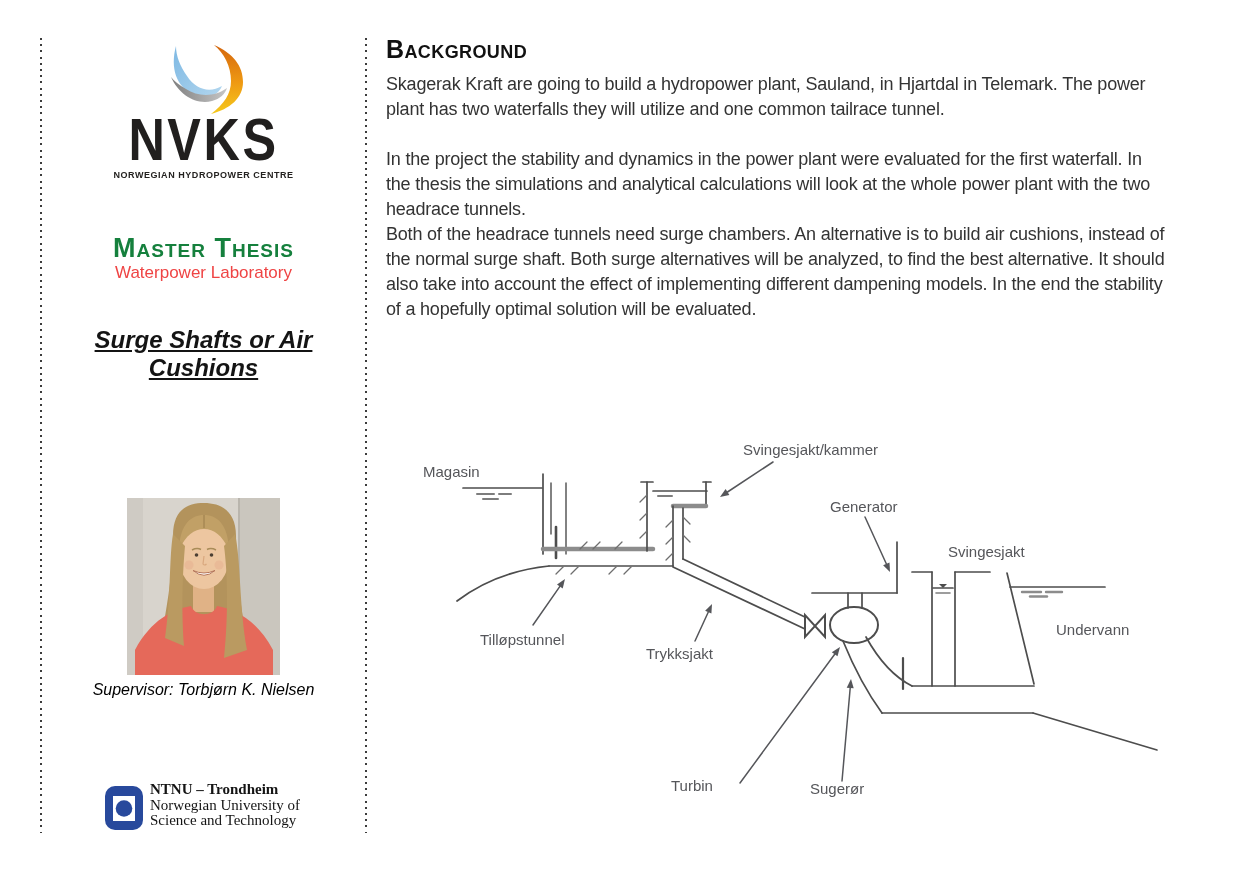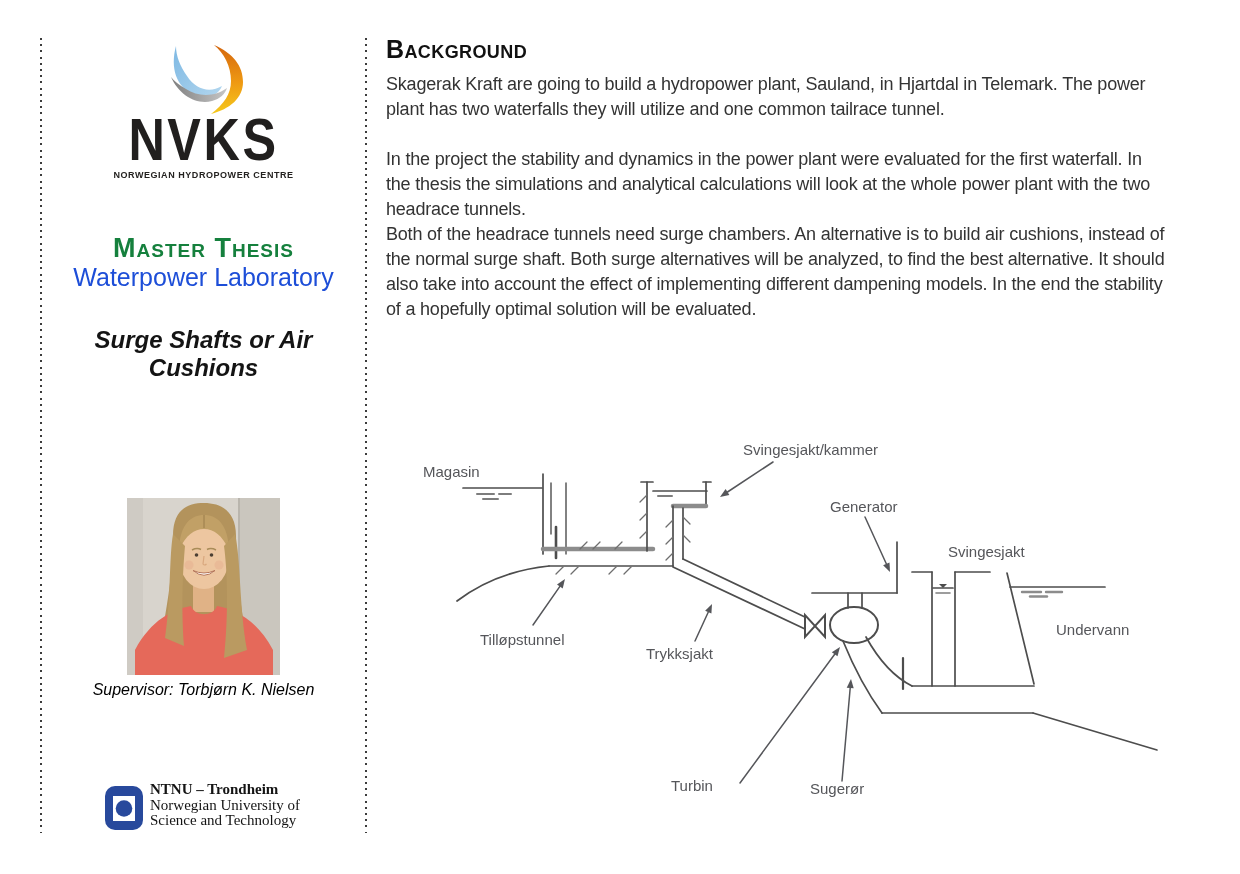--- a/index.html
+++ b/index.html
@@ -6,23 +6,23 @@
   .page{position:relative;width:1240px;height:874px;background:#ffffff;overflow:hidden;
         font-family:"Liberation Sans","DejaVu Sans",sans-serif;color:#2b2b2b;}
   .abs{position:absolute;}
   .dotted-rule{width:2px;background:repeating-linear-gradient(to bottom,#3c3c3c 0 2px,transparent 2px 6.2px);}
   .nvks-acronym{left:41px;top:112px;width:325px;text-align:center;font-weight:bold;color:#211f1e;
                 font-size:60px;letter-spacing:3px;transform:scaleX(.84);transform-origin:50% 50%;line-height:56px;}
   .nvks-subtitle{left:41px;top:170px;width:325px;text-align:center;font-weight:bold;color:#242220;
                  font-size:9px;letter-spacing:.55px;}
   .master-thesis{left:41px;top:233px;width:325px;text-align:center;font-weight:bold;color:#15803d;
                  font-variant:small-caps;font-size:27px;letter-spacing:1px;}
-  .lab-name{left:41px;top:263px;width:325px;text-align:center;color:#1d4ed8;font-size:25px;}
+  .lab-name{left:41px;top:263px;width:325px;text-align:center;color:#ef4444;font-size:17px;}
   .thesis-title{left:41px;width:325px;text-align:center;font-weight:bold;font-style:italic;
-                color:#141414;font-size:24px;}
+                color:#141414;font-size:24px;text-decoration:underline;}
   .byline{left:41px;top:472px;width:325px;text-align:center;font-style:italic;font-size:16px;color:#1c1c1c;}
   .supervisor{left:41px;top:681px;width:325px;text-align:center;font-style:italic;font-size:16px;color:#000000;}
   .ntnu-text{left:150px;top:782px;width:180px;font-family:"Liberation Serif","DejaVu Serif",serif;
              color:#141414;font-size:15px;line-height:15.6px;text-align:left;}
   .ntnu-text .b1{font-weight:bold;}
   
   .bg-heading{left:386px;top:35px;font-variant:small-caps;font-weight:bold;font-size:25px;
               letter-spacing:.4px;color:#111;}
   .body-par{left:386px;width:784px;font-size:18px;line-height:25px;color:#333;letter-spacing:-0.2px;}
   

